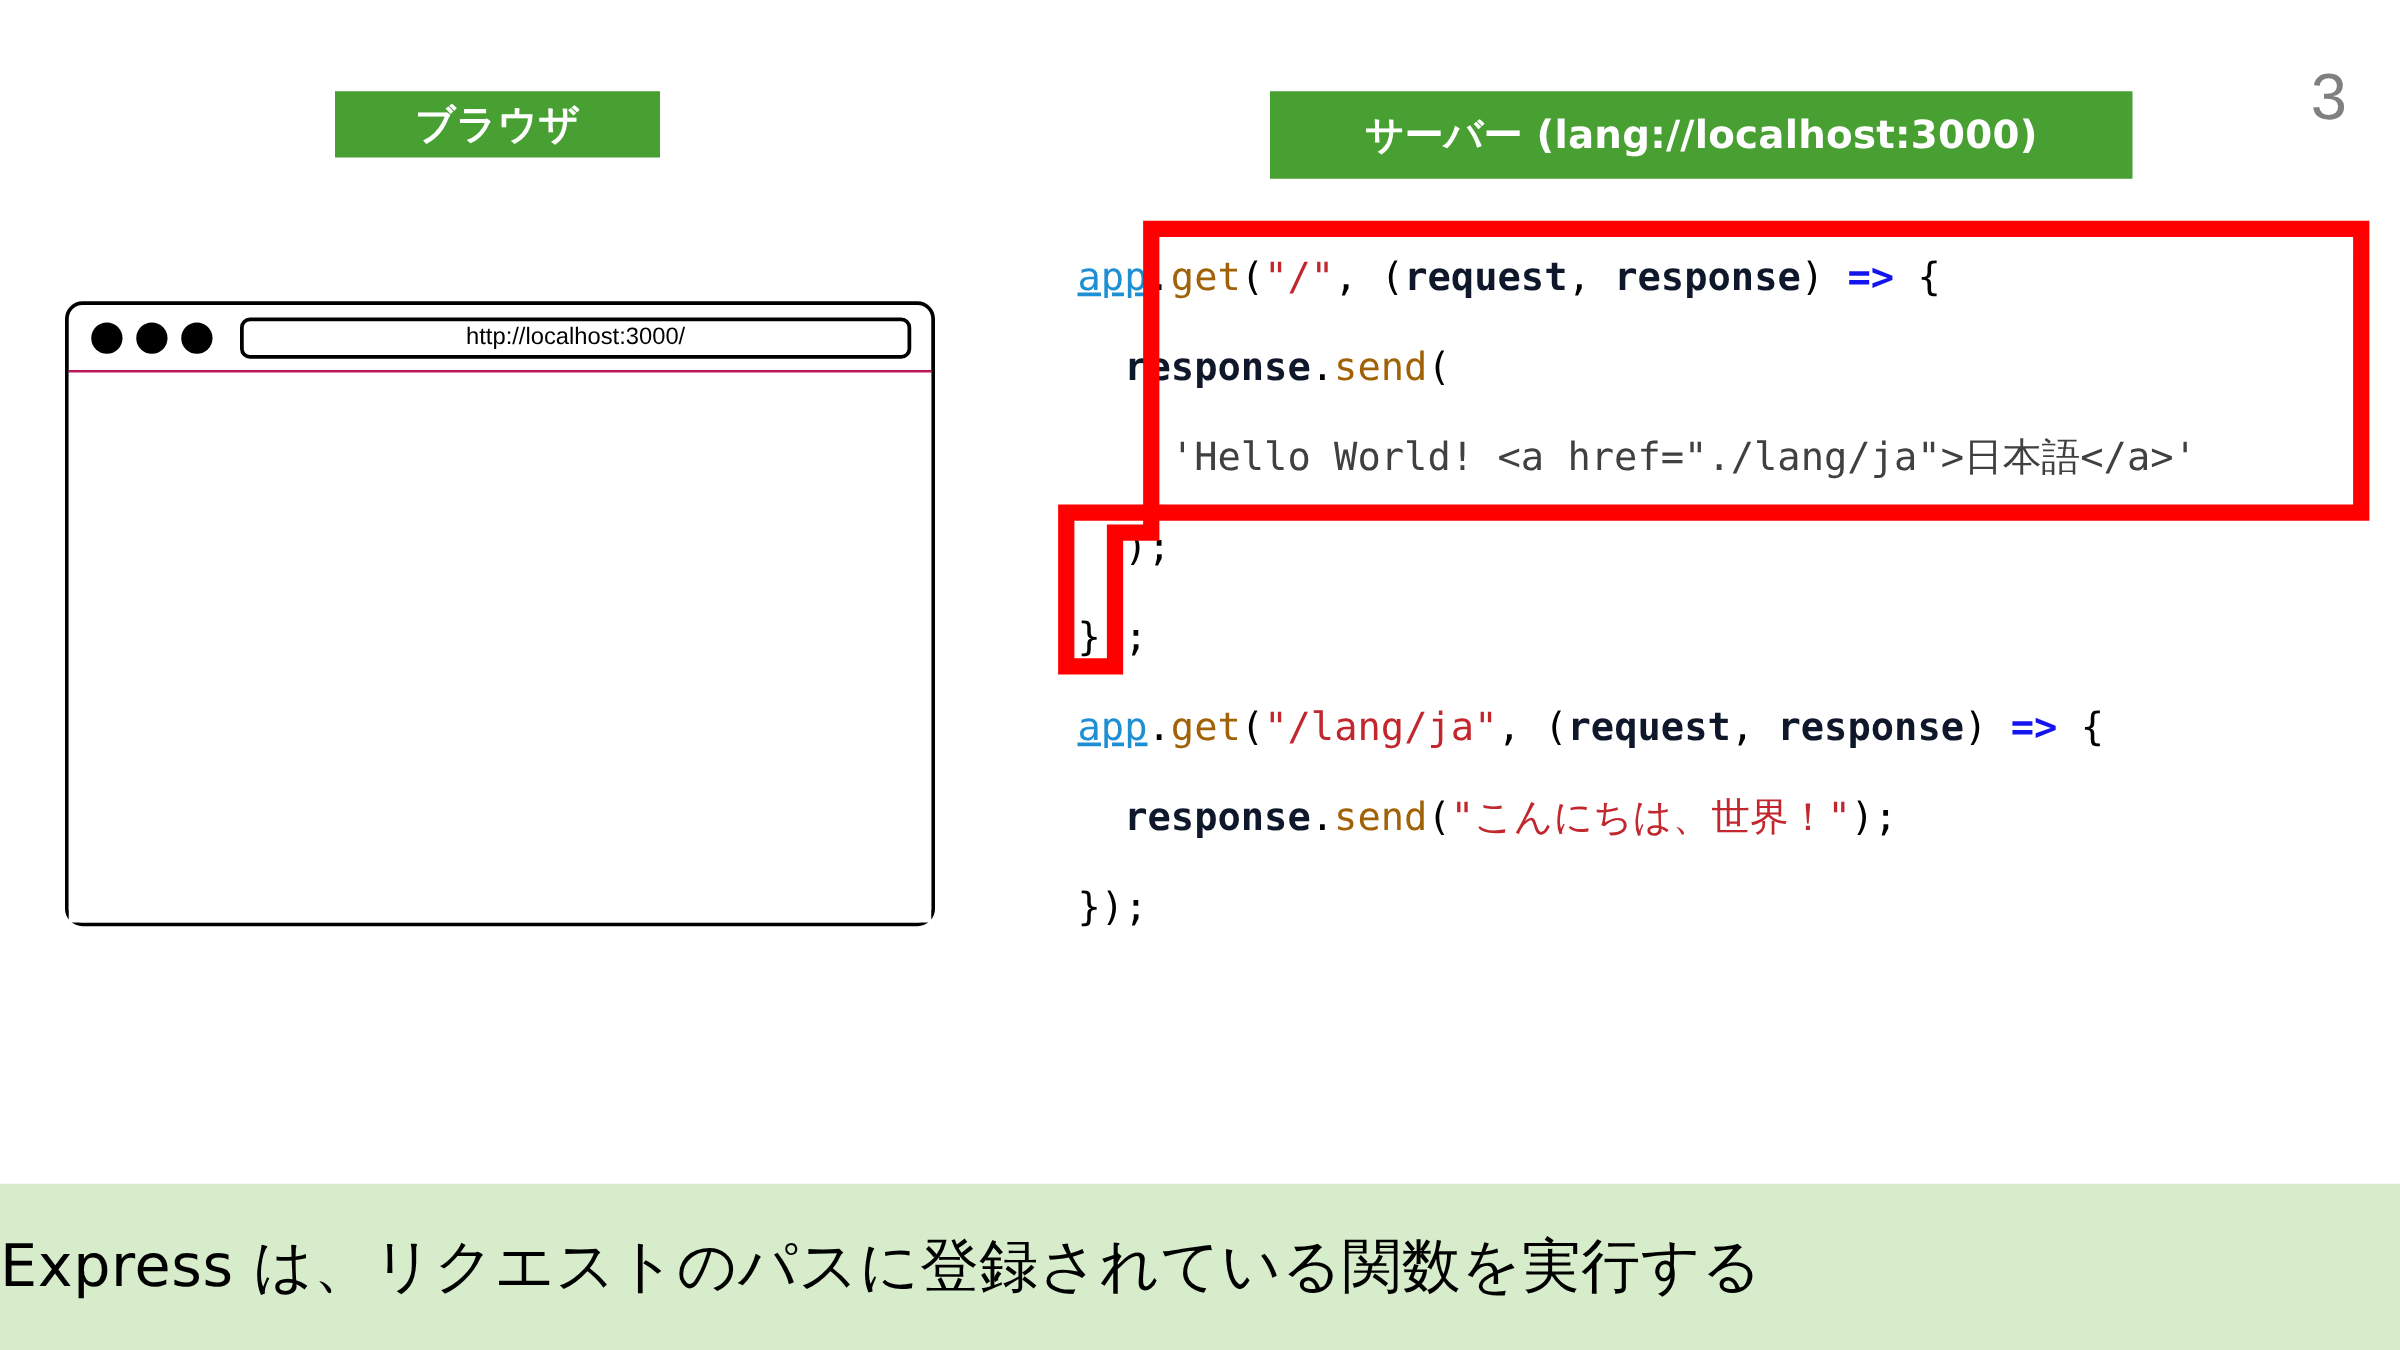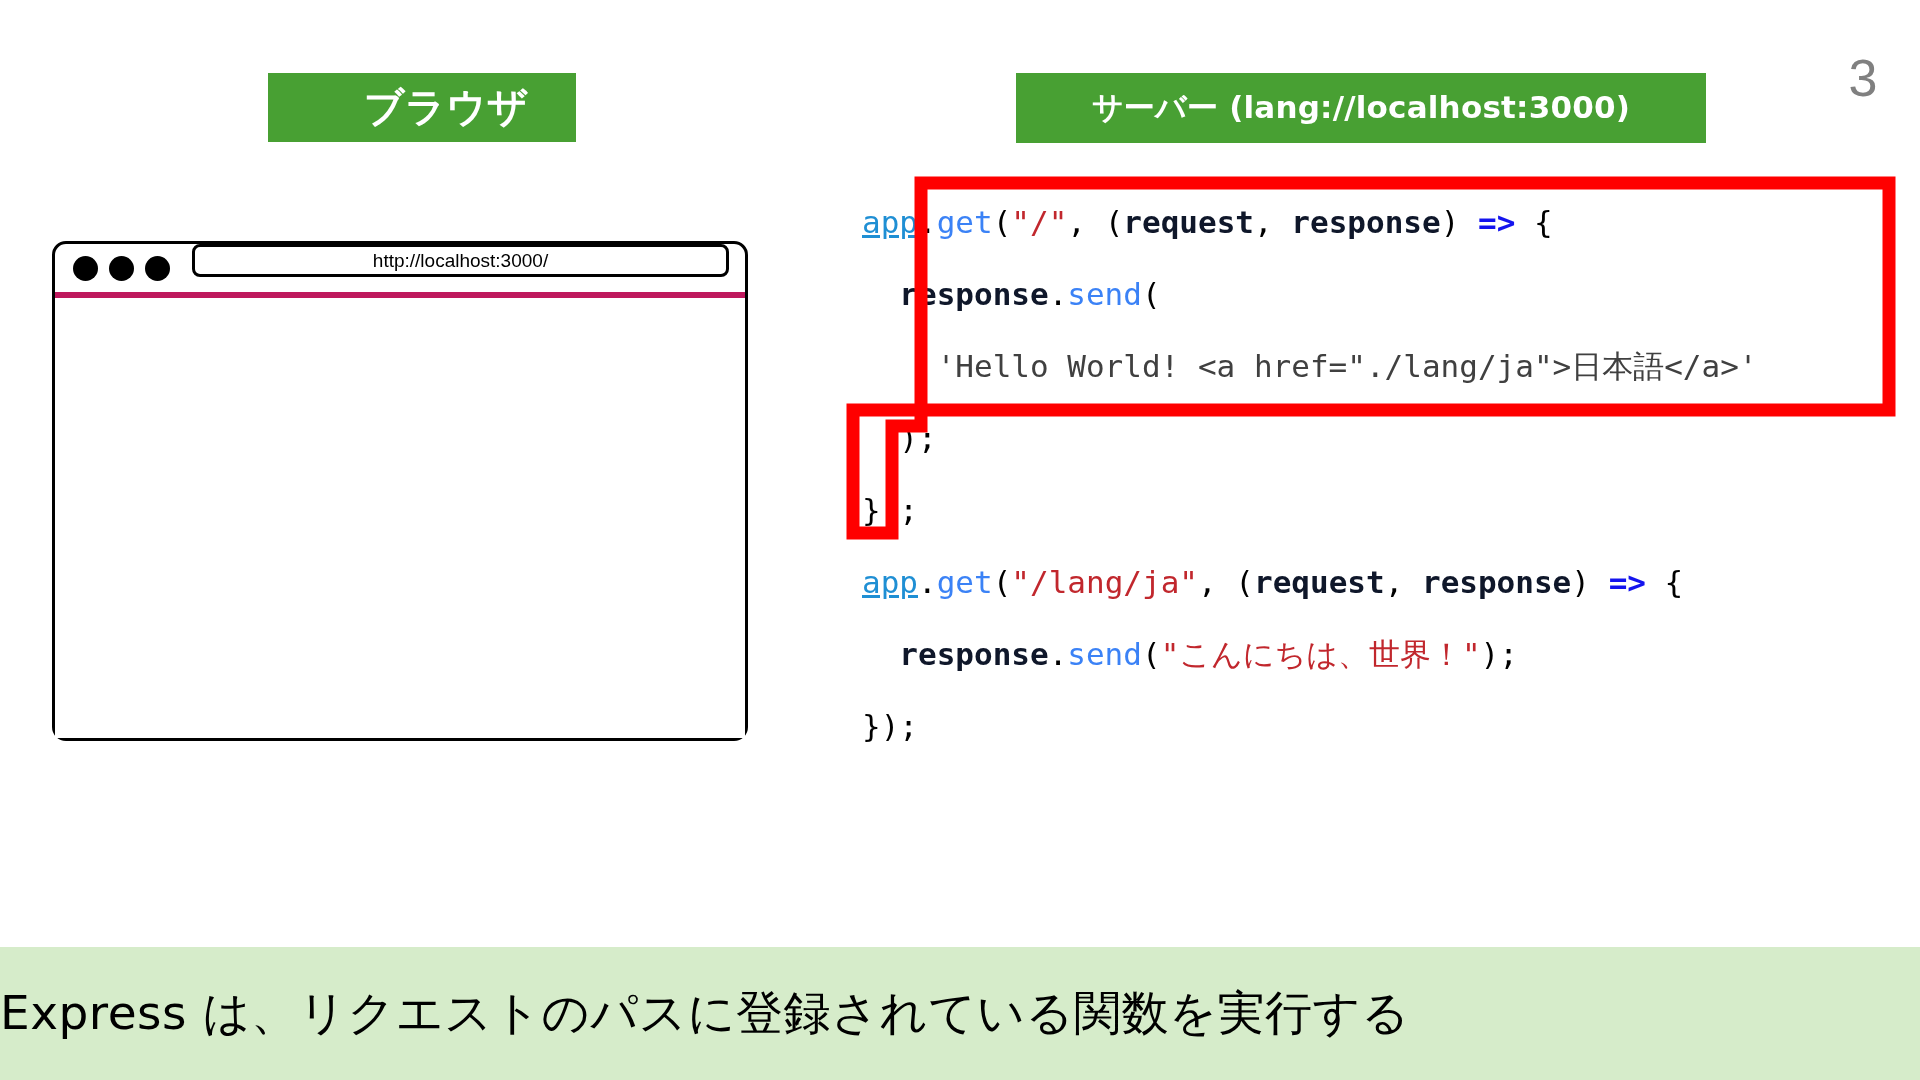--- a/index.html
+++ b/index.html
@@ -38,23 +38,22 @@
     align-items: center;
     justify-content: center;
     font-family: "DejaVu Sans", "Liberation Sans", sans-serif;
     letter-spacing: 0.2px;
     white-space: nowrap;
   }
   .tag-browser {
     left: 268px;
     top: 73px;
     width: 260px;
-    height: 69px;
-    font-size: 40px;
-    padding-left: 48px;
+    height: 53px;
+    font-size: 32px;
   }
   .tag-server {
     left: 1016px;
     top: 73px;
     width: 690px;
     height: 70px;
     font-size: 31px;
   }
 
   
@@ -65,22 +64,23 @@
     width: 696px;
     height: 500px;
     border: 3px solid #000000;
     border-radius: 14px;
     box-sizing: border-box;
     background: #ffffff;
   }
   .browser-chrome {
     position: relative;
     height: 54px;
-    border-bottom: 6px solid #be185d;
-    display: flex;
+    border-bottom: 2px solid #be185d;
+    display: flex;
+    align-items: center;
     padding-left: 18px;
     box-sizing: border-box;
   }
   .dots {
     display: flex;
     gap: 11px;
     align-items: center;
     flex: 0 0 auto;
   }
   .dot {
@@ -121,21 +121,21 @@
     color: #000000;
     letter-spacing: 0px;
   }
   .code-line { height: 72px; }
   .ind1 { padding-left: 2.0ch; }
   .ind2 { padding-left: 4.0ch; }
 
   
   .t-obj   { color: #1f8fd4; text-decoration: underline; }          
   .t-dot   { color: #000000; }
-  .t-meth  { color: #3b82f6; }          
+  .t-meth  { color: #a16207; }          
   .t-str   { color: #c1272d; }          
   .t-str2  { color: #404040; }          
   .t-param { color: #0f172a; font-weight: bold; }          
   .t-arrow { color: #1414ee; font-weight: bold; }  
   .t-punc  { color: #000000; }
 
   
   .highlight-outline {
     position: absolute;
     left: 846px;

